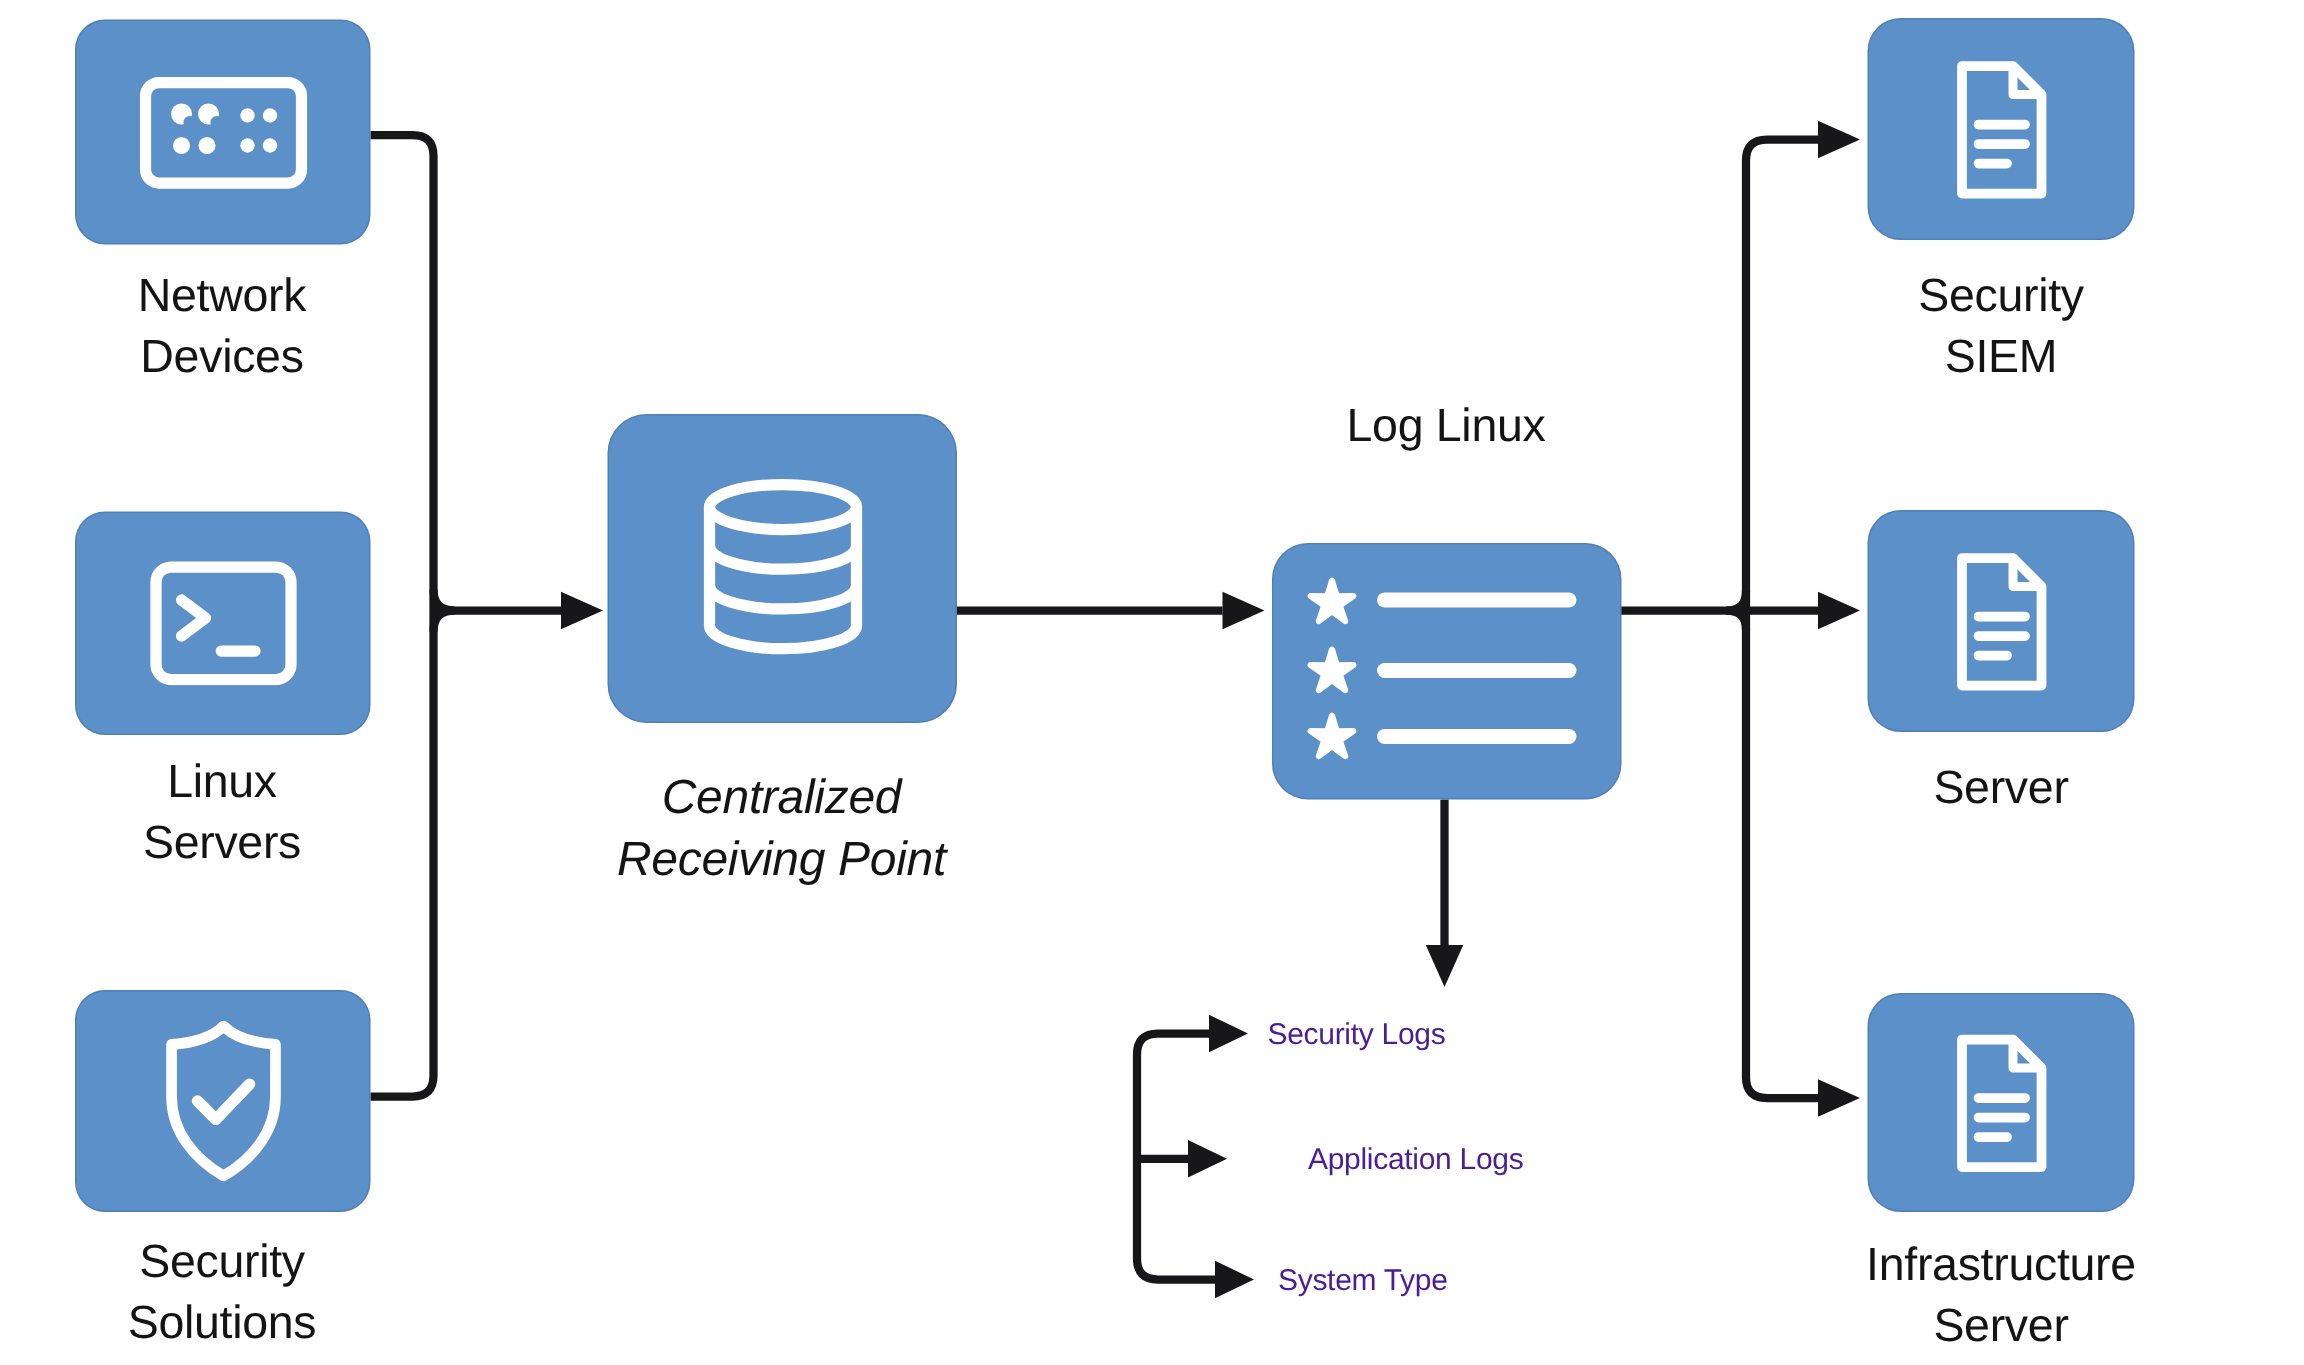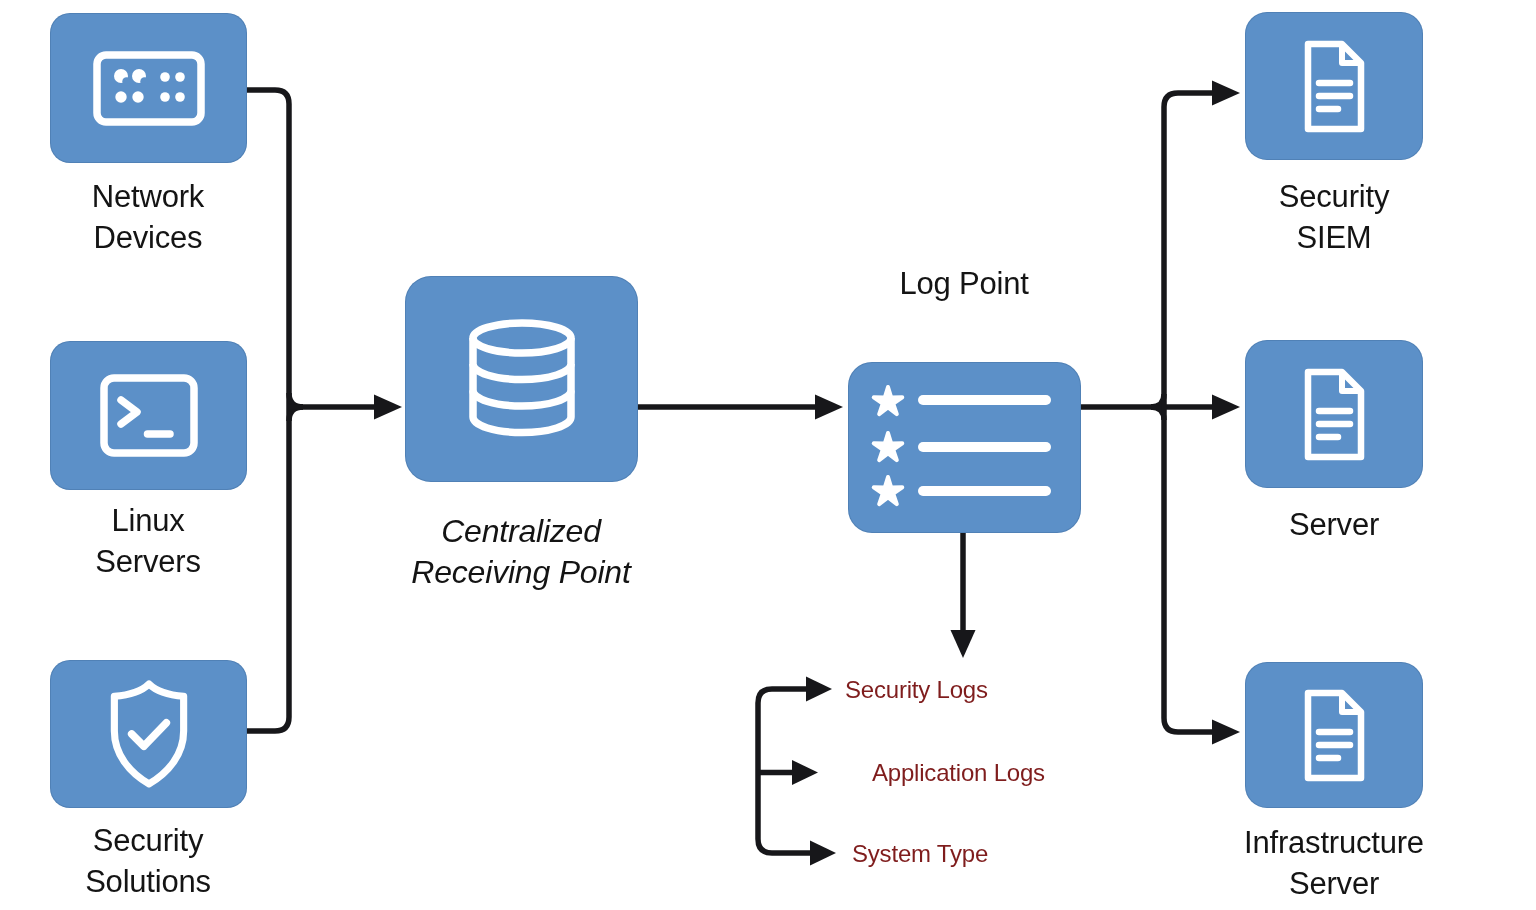--- a/index.html
+++ b/index.html
@@ -4,21 +4,21 @@
 <style>
   html,body{margin:0;padding:0;background:#ffffff;}
   #stage{position:relative;width:1536px;height:910px;background:#ffffff;overflow:hidden;
          font-family:"Liberation Sans",sans-serif;color:#141414;}
   .node{position:absolute;background:#5c90c8;display:flex;align-items:center;justify-content:center;
         box-shadow:inset 0 0 0 1px rgba(30,60,100,.18);}
   .node svg{display:block;}
   .label{position:absolute;text-align:center;font-size:31px;line-height:41px;font-weight:500;
          color:#141414;letter-spacing:-0.2px;}
   .label.big{font-size:32px;font-style:italic;}
-  .loglabel{position:absolute;font-size:24px;line-height:36px;font-weight:500;color:#7f1d1d;
+  .loglabel{position:absolute;font-size:20px;line-height:36px;font-weight:500;color:#4c1d95;
             letter-spacing:-0.2px;white-space:nowrap;}
   #connectors{position:absolute;left:0;top:0;}
   .cline{stroke:#17171a;stroke-width:5.5;fill:none;stroke-linejoin:round;}
   .ahead{fill:#17171a;stroke:none;}
   .istroke{stroke:#ffffff;fill:none;}
 </style>
 </head>
 <body>
 
 <div id="stage">
@@ -101,21 +101,21 @@
       <path class="istroke" d="M8 46 a49 15.5 0 0 0 98 0" stroke-width="7.5"></path>
       <path class="istroke" d="M8 72.5 a49 15.5 0 0 0 98 0" stroke-width="7.5"></path>
     </svg>
   </div>
   <div class="label big" style="left:341px;top:511px;width:360px;">
     <div>Centralized</div>
     <div>Receiving Point</div>
   </div>
 
   <div class="label" style="left:814px;top:263px;width:300px;">
-    <div>Log Point</div>
+    <div>Log Linux</div>
   </div>
   <div class="node" style="left:848px;top:362px;width:233px;height:171px;border-radius:24px;">
     <svg width="233" height="171" viewBox="0 0 233 171">
       <g fill="#ffffff" stroke="#ffffff" stroke-width="4" stroke-linejoin="round">
         <polygon transform="translate(40,40)" points="0,-15 3.23,-4.45 14.27,-4.64 5.23,1.7 8.82,12.14 0,5.5 -8.82,12.14 -5.23,1.7 -14.27,-4.64 -3.23,-4.45"></polygon>
         <polygon transform="translate(40,86)" points="0,-15 3.23,-4.45 14.27,-4.64 5.23,1.7 8.82,12.14 0,5.5 -8.82,12.14 -5.23,1.7 -14.27,-4.64 -3.23,-4.45"></polygon>
         <polygon transform="translate(40,130)" points="0,-15 3.23,-4.45 14.27,-4.64 5.23,1.7 8.82,12.14 0,5.5 -8.82,12.14 -5.23,1.7 -14.27,-4.64 -3.23,-4.45"></polygon>
       </g>
       <g stroke="#ffffff" stroke-width="10" stroke-linecap="round">
         <line x1="75" y1="38" x2="198" y2="38"></line>

